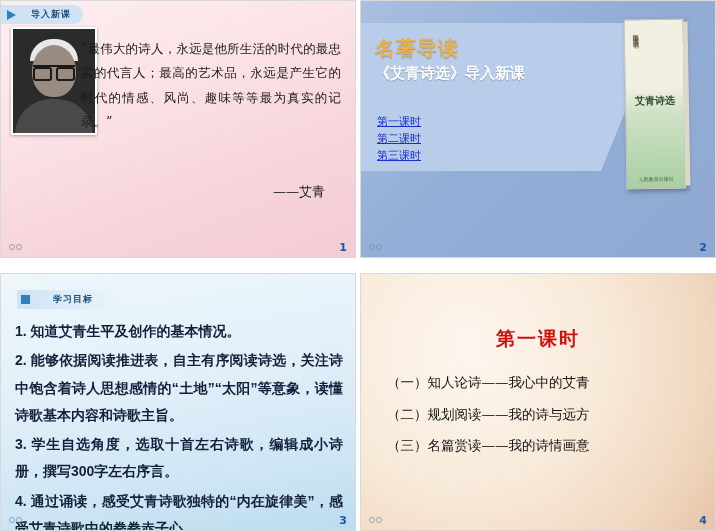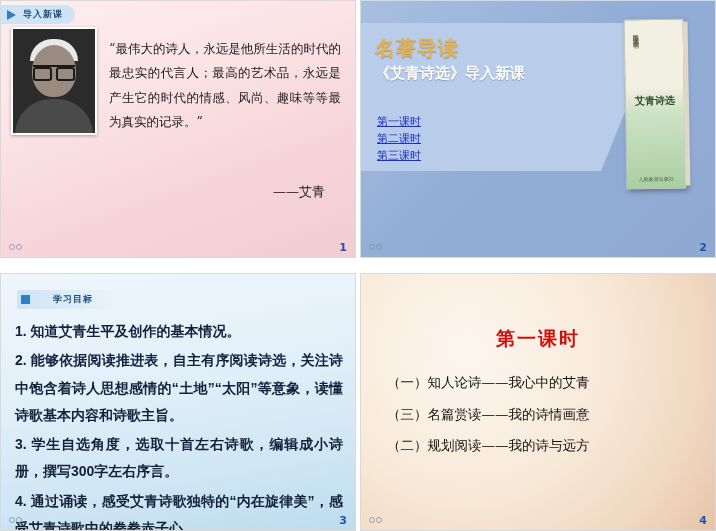--- a/index.html
+++ b/index.html
@@ -20,21 +20,21 @@
   }
   
   .s1{
     background:linear-gradient(160deg,#fdeef0 0%,#fbe3e6 35%,#f6d4d9 70%,#f2cdd3 100%);
   }
   .s1 .tabbar{
     position:absolute;left:0;top:4px;
     background:#cfe3f4;
     border-radius:0 14px 14px 0;
     padding:3px 12px 3px 6px;
-    display:flex;align-items:center;gap:4px;text-align:center;
+    display:flex;align-items:center;gap:12px;text-align:center;
   }
   .s1 .tabbar .tlabel{
     font-size:9px;color:#1d4f7c;font-weight:bold;letter-spacing:1px;
   }
   .arrow-ic{
     width:12px;height:12px;display:inline-block;position:relative;
   }
   .arrow-ic:before{
     content:"";position:absolute;left:0;top:1px;
     width:0;height:0;border-left:9px solid #2f7fc1;
@@ -65,21 +65,21 @@
     content:"";position:absolute;top:0;width:15px;height:10px;
     border:2px solid #1a1a1a;border-radius:3px;
   }
   .s1 .portrait .glasses:before{left:0;}
   .s1 .portrait .glasses:after{right:0;}
   .s1 .portrait .body{
     position:absolute;left:50%;bottom:-6px;transform:translateX(-50%);
     width:78px;height:40px;border-radius:36px 36px 0 0;background:#4a4a4a;
   }
   .s1 .quote{
-    position:absolute;left:108px;top:36px;right:14px;
+    position:absolute;left:80px;top:36px;right:14px;
     font-family:"DejaVu Serif","Liberation Serif",serif;
     font-size:12.5px;line-height:1.95;color:#1a1a1a;
     text-align:justify;
   }
   .s1 .author{
     position:absolute;right:30px;top:182px;
     font-family:"DejaVu Serif","Liberation Serif",serif;
     font-size:13px;color:#1a1a1a;
   }
   
@@ -270,22 +270,22 @@
           <span class="d2"></span>
       </span>
       <span class="pagenum">3</span>
     </div>
   </div>
 
   <div class="slide s4">
     <div class="title">第一课时</div>
     <div class="items">
       <p>（一）知人论诗——我心中的艾青</p>
+      <p>（二）规划阅读——我的诗与远方</p>
       <p>（三）名篇赏读——我的诗情画意</p>
-      <p>（二）规划阅读——我的诗与远方</p>
     </div>
     <div class="footer">
       <span class="logo">
         <span class="d1"></span>
           <span class="d2"></span>
       </span>
       <span class="pagenum">4</span>
     </div>
   </div>
 

